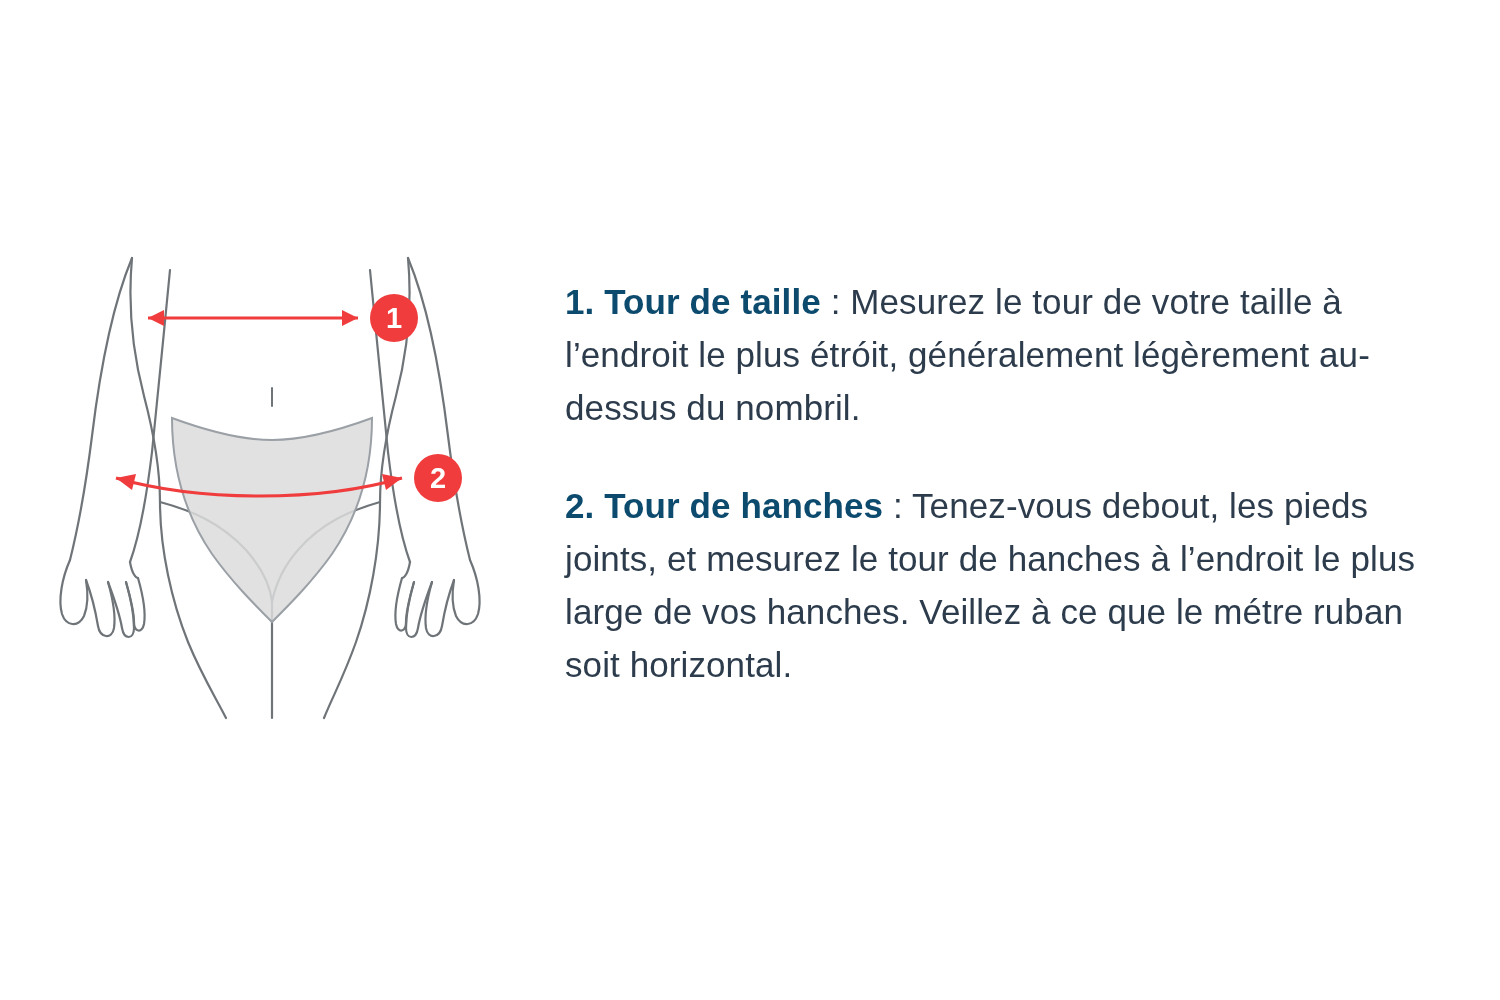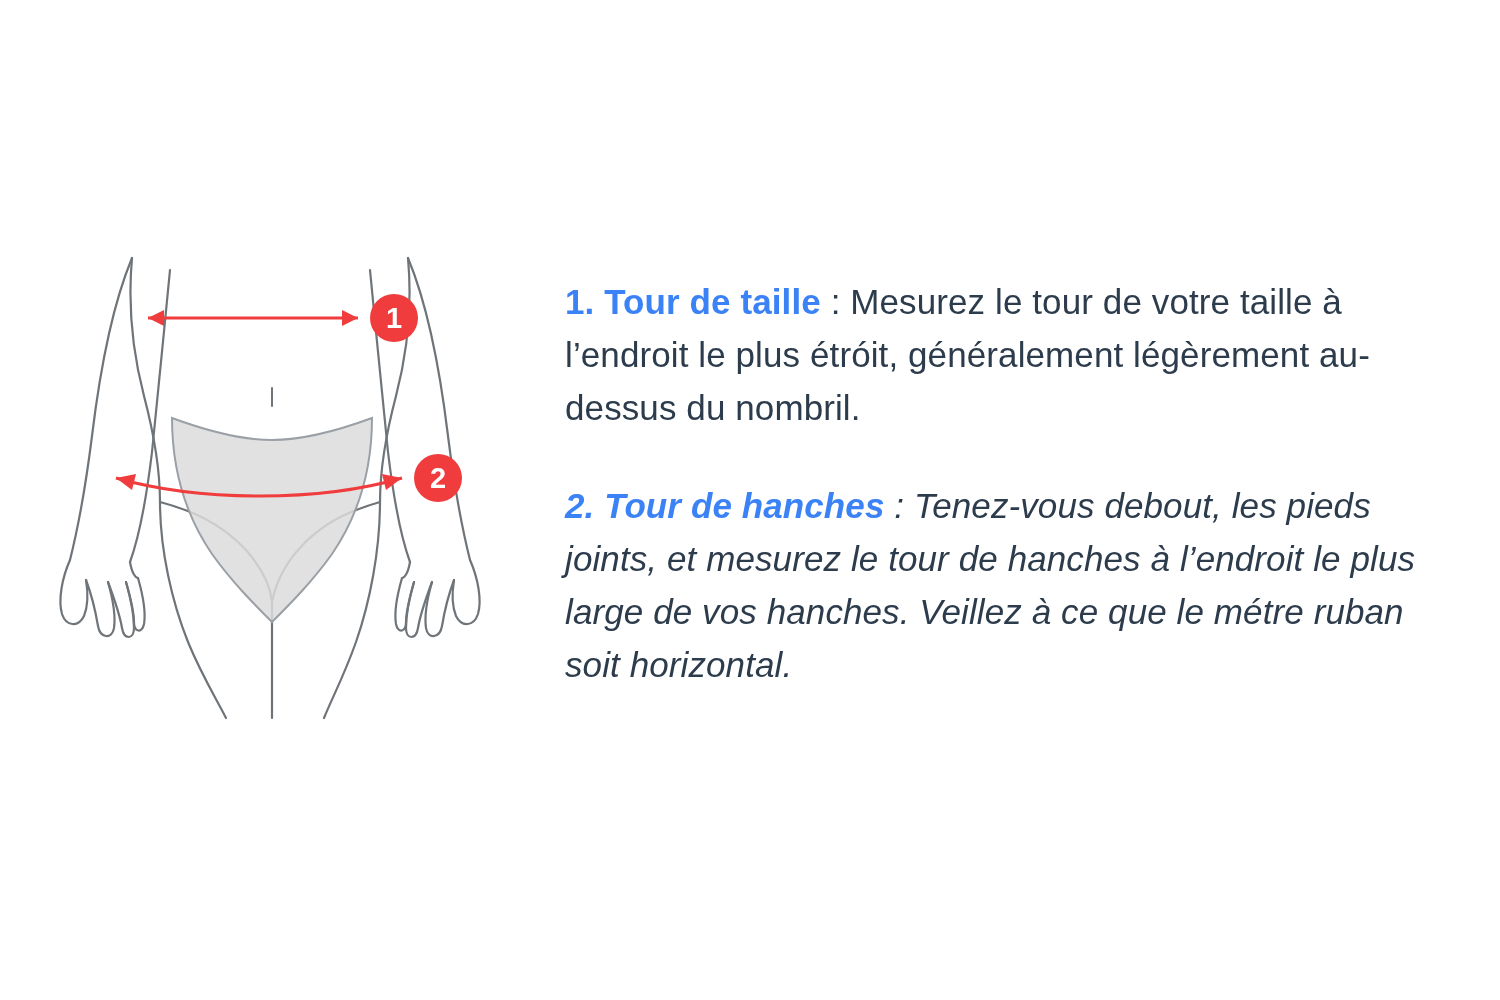--- a/index.html
+++ b/index.html
@@ -41,25 +41,24 @@
     width: 900px;
   }
   .para {
     font-size: 35px;
     line-height: 1.52;
     color: #2d3c4c;
     letter-spacing: 0.1px;
   }
   .para + .para {
     margin-top: 44px;
-    font-style: italic;
   }
   .para .lead {
     font-weight: bold;
-    color: #3b82f6;
+    color: #0c4a6e;
   }
   .para .body-text {
     font-weight: normal;
   }
 </style>
 </head>
 <body>
 
 <div class="page">
 

